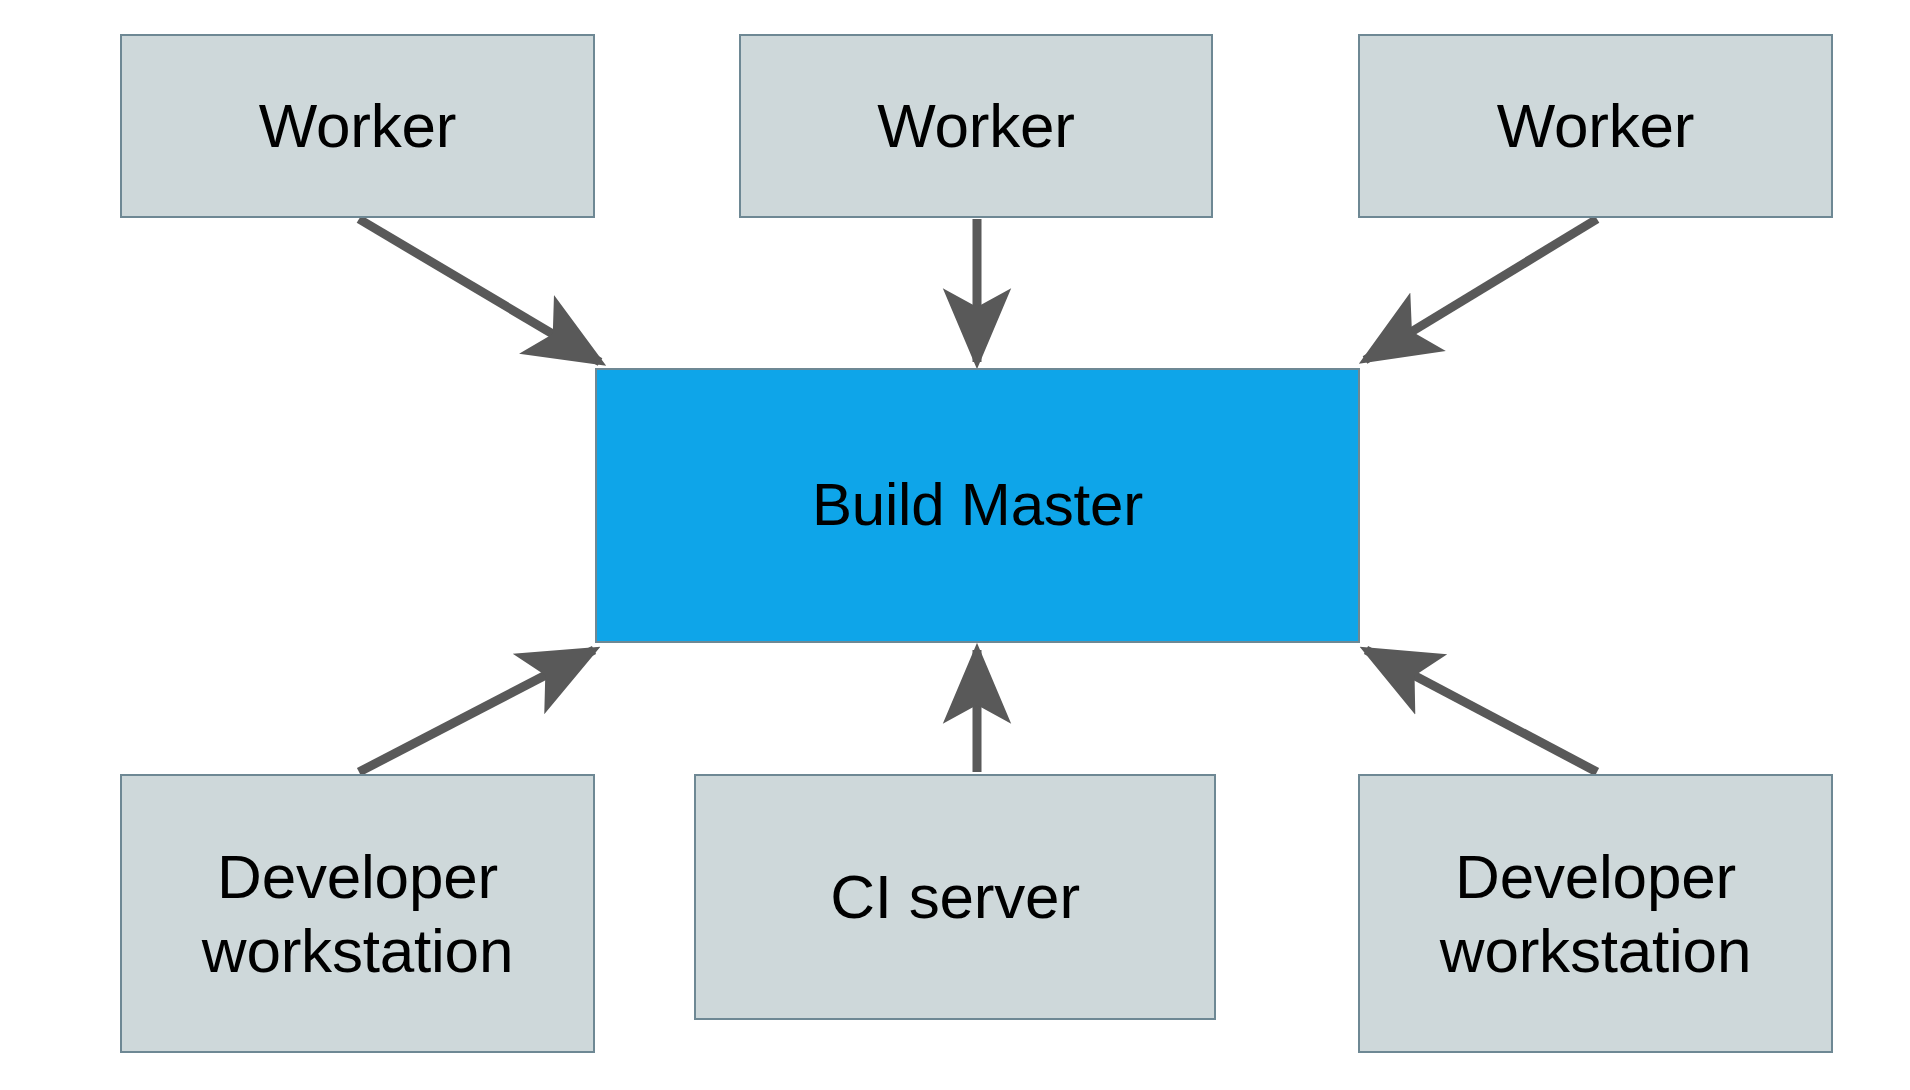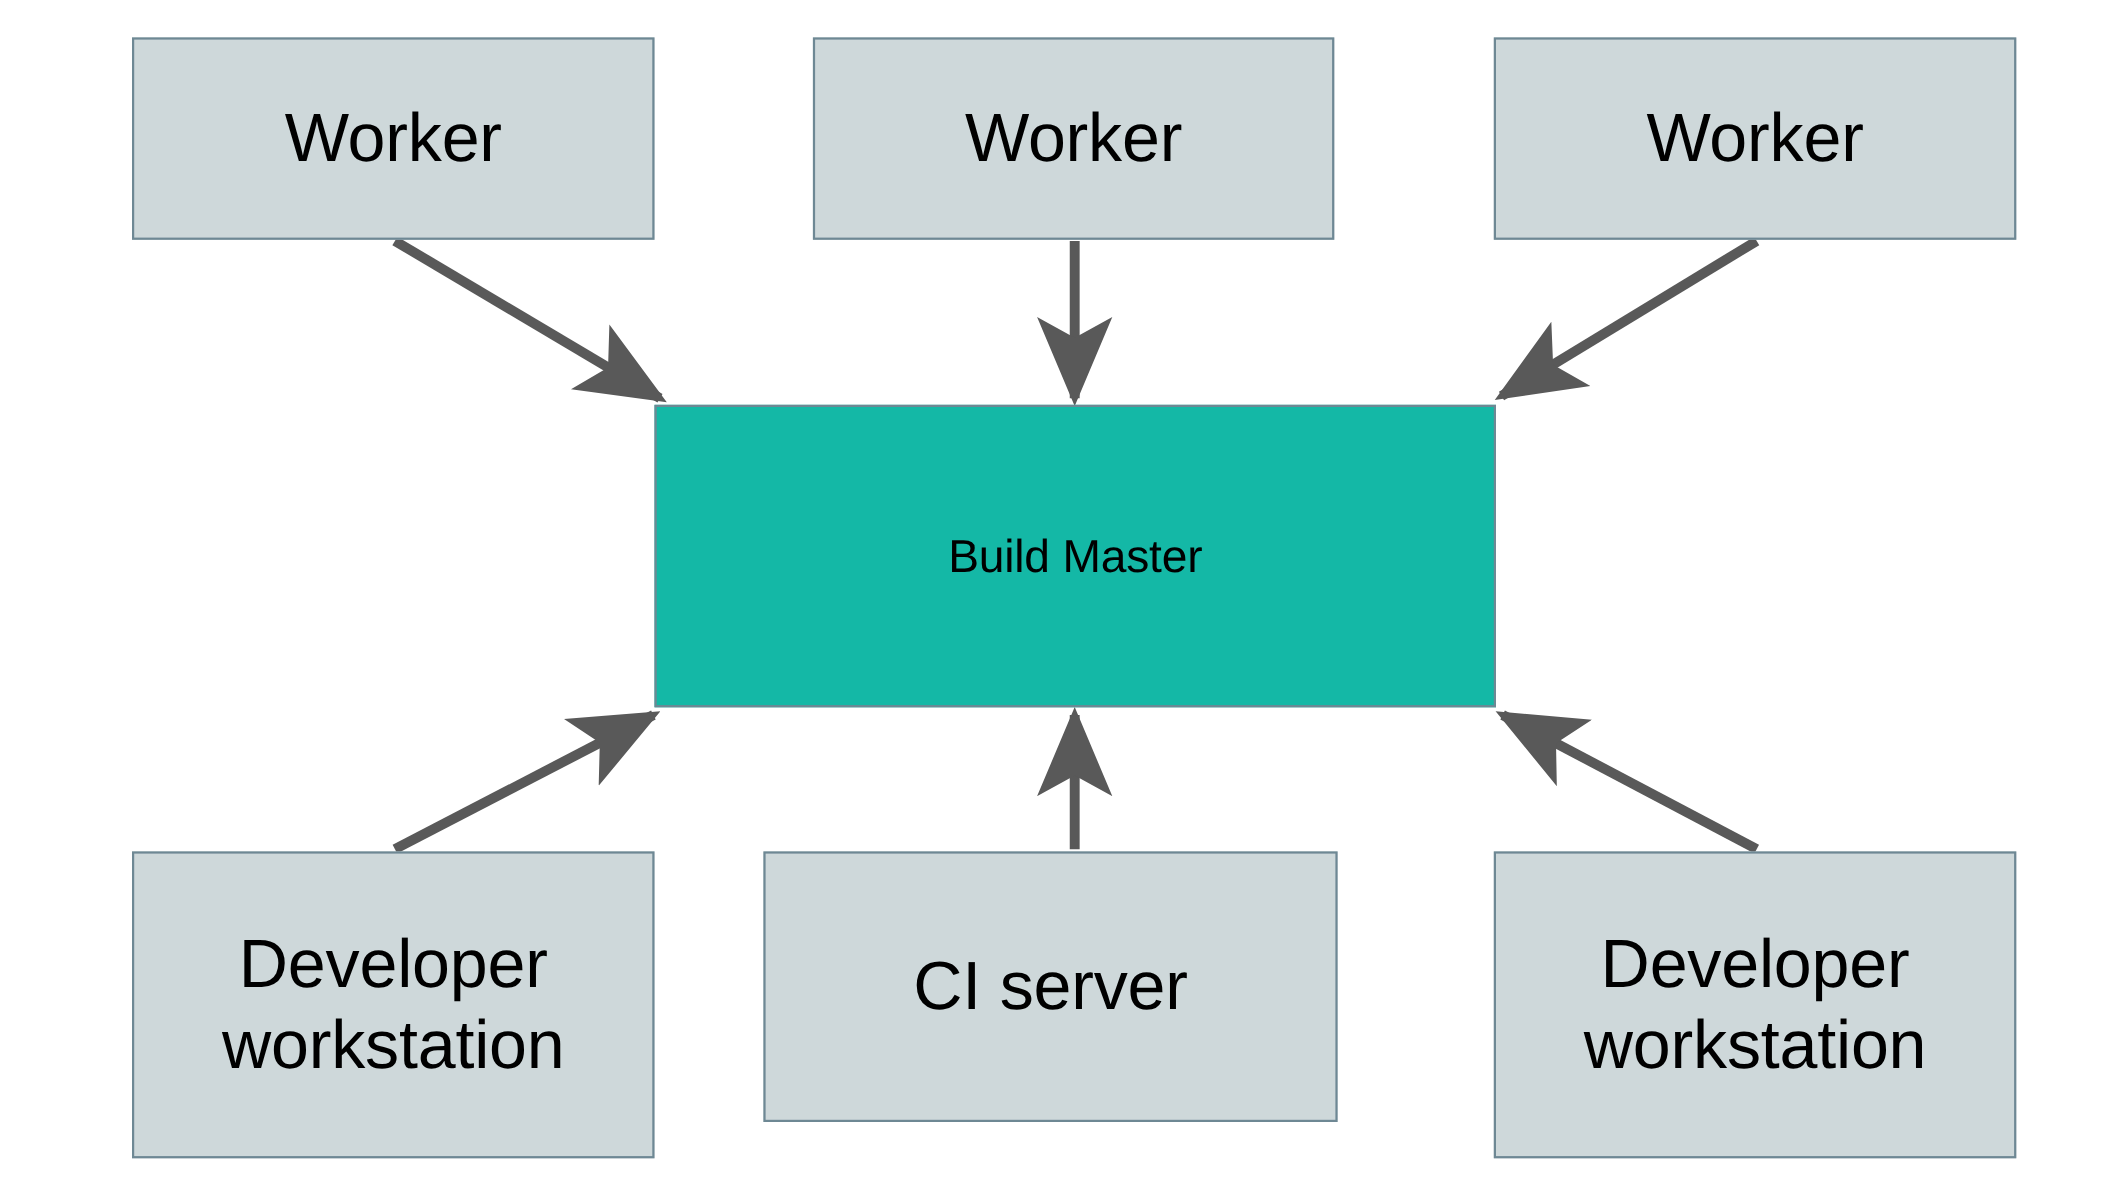--- a/index.html
+++ b/index.html
@@ -77,21 +77,21 @@
   </div>
 
   <div class="node" style="left: 739px; top: 34px; width: 474px; height: 184px; font-size: 62px; background: rgb(206, 216, 218); border-color: rgb(110, 136, 148); color: rgb(0, 0, 0);">
     <span class="label">Worker</span>
   </div>
 
   <div class="node" style="left: 1358px; top: 34px; width: 475px; height: 184px; font-size: 62px; background: rgb(206, 216, 218); border-color: rgb(110, 136, 148); color: rgb(0, 0, 0);">
     <span class="label">Worker</span>
   </div>
 
-  <div class="node" style="left: 595px; top: 368px; width: 765px; height: 275px; font-size: 42px; background: #14b8a6; border-color: rgb(110, 136, 148); color: rgb(0, 0, 0);">
+  <div class="node" style="left: 595px; top: 368px; width: 765px; height: 275px; font-size: 60px; background: #0ea5e9; border-color: rgb(110, 136, 148); color: rgb(0, 0, 0);">
     <span class="label">Build Master</span>
   </div>
 
   <div class="node" style="left: 120px; top: 774px; width: 475px; height: 279px; font-size: 62px; background: rgb(206, 216, 218); border-color: rgb(110, 136, 148); color: rgb(0, 0, 0);">
     <span class="label">Developer
 workstation</span>
   </div>
 
   <div class="node" style="left: 694px; top: 774px; width: 522px; height: 246px; font-size: 62px; background: rgb(206, 216, 218); border-color: rgb(110, 136, 148); color: rgb(0, 0, 0);">
     <span class="label">CI server</span>

